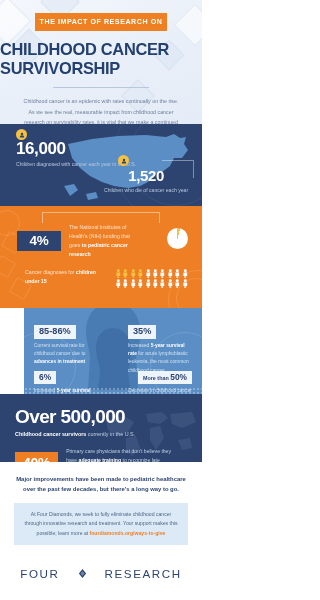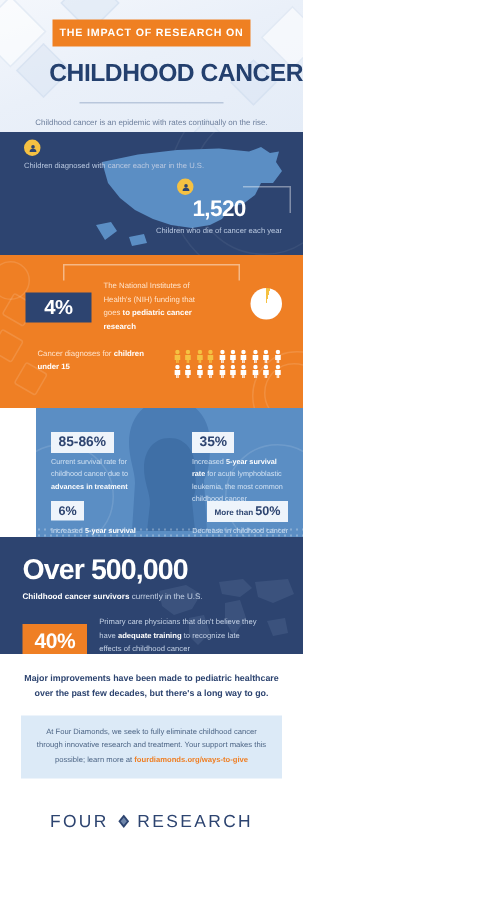--- a/index.html
+++ b/index.html
@@ -5,21 +5,21 @@
   * { box-sizing: border-box; margin: 0; padding: 0; }
   html, body {
     width: 202px; height: 600px;
     font-family: "Liberation Sans", sans-serif;
     background: #ffffff; overflow: hidden;
   }
   .page { width: 202px; height: 600px; position: relative; }
 
   
   .hero {
-    position: relative; height: 88px;
+    position: relative; height: 124px;
     background: linear-gradient(160deg,#f4f7fc 0%,#eaf0f9 45%,#e4ecf7 100%);
     overflow: hidden; padding-top: 13px;
   }
   .hero .poly {
     position: absolute; background: rgba(255,255,255,.55);
     transform: rotate(45deg); border: 1px solid rgba(205,219,238,.5);
   }
   .hero .poly.a { width: 34px; height: 34px; left: -10px; top: 4px; }
   .hero .poly.b { width: 26px; height: 26px; left: 16px; top: 34px; background: rgba(214,226,242,.45); }
   .hero .poly.c { width: 30px; height: 30px; right: -8px; top: 10px; }
@@ -29,21 +29,21 @@
 
   .ribbon {
     position: relative; z-index: 2;
     display: block; margin: 0 auto; width: 132px;
     background: #ef8022; color: #fff;
     font-size: 7.1px; font-weight: bold; letter-spacing: .55px;
     text-align: center; padding: 5px 2px 4.5px;
   }
   .hero h1 {
     position: relative; z-index: 2;
-    text-align: right; color: #24406e;
+    text-align: left; color: #24406e;
     font-size: 16.4px; font-weight: bold; letter-spacing: -.3px;
     line-height: 1.18; margin-top: 9px;
   }
   .rule {
     position: relative; z-index: 2;
     width: 96px; height: 1px; background: #b9c7dc;
     margin: 9px auto 8px;
   }
   .hero p {
     position: relative; z-index: 2;
@@ -134,21 +134,21 @@
   .t2 { right: 10px; top: 12px; width: 64px; text-align: left; }
   .t3 { left: 10px; top: 58px; width: 60px; }
   .t4 { right: 10px; top: 58px; width: 66px; text-align: right; }
   .teal .dots {
     position: absolute; left: 0; right: 0; bottom: 0; height: 7px; z-index: 2;
     background-image: radial-gradient(rgba(255,255,255,.28) .8px, transparent .9px);
     background-size: 4px 4px;
   }
 
   
-  .navy { position: relative; height: 78px; background: #2d4470; overflow: hidden; padding: 13px 0 0 15px; }
+  .navy { position: relative; height: 68px; background: #2d4470; overflow: hidden; padding: 13px 0 0 15px; }
   .navy .wmap { position: absolute; right: 4px; bottom: 2px; width: 96px; height: 54px; opacity: .14; }
   .over { color: #fff; font-size: 19px; font-weight: bold; letter-spacing: -.6px; line-height: 1; position: relative; z-index: 2; }
   .overs { color: #c3d0e4; font-size: 5.4px; margin-top: 5px; position: relative; z-index: 2; }
   .overs b { color: #fff; }
   .row40 { display: flex; align-items: flex-end; margin-top: 10px; position: relative; z-index: 2; }
   .chip40 {
     background: #ef7f24; color: #fff; font-size: 14px; font-weight: bold;
     padding: 4px 8px; line-height: 1; letter-spacing: -.3px;
   }
   .txt40 { color: #c3d0e4; font-size: 5.1px; line-height: 1.78; margin-left: 8px; width: 108px; }
@@ -158,39 +158,40 @@
   .cta { background: #fff; padding: 12px 14px 10px; text-align: center; }
   .cta h2 { color: #2d4470; font-size: 5.9px; font-weight: bold; line-height: 1.75; }
   .ctabox { background: #dceaf7; margin-top: 8px; padding: 7px 10px; }
   .ctabox p { color: #4d6party; color: #4e6686; font-size: 5.1px; line-height: 1.85; }
   .ctabox a { color: #ef7f24; font-weight: bold; text-decoration: none; }
 
   
   .logo { background: #fff; text-align: center; padding: 12px 0 11px; }
   .logo .name {
     color: #2d4470; font-size: 11.6px; letter-spacing: 1.6px;
-    display: flex; align-items: center; justify-content: center; gap: 5px;
+    display: flex; align-items: center; justify-content: center; gap: 18px;
   }
   .dia { width: 9px; height: 9px; }
 </style>
 </head>
 <body>
 
 <div class="page">
 
   <div class="hero">
     <span class="poly a"></span>
     <span class="poly b"></span>
     <span class="poly c"></span>
     <span class="poly d"></span>
     <span class="poly e"></span>
     <span class="poly f"></span>
     <div class="ribbon">THE IMPACT OF RESEARCH ON</div>
     <h1>
       <span>CHILDHOOD CANCER</span><br>
+      <span>SURVIVORSHIP</span>
     </h1>
     <div class="rule"></div>
     <p>Childhood cancer is an epidemic with rates continually on the rise. As we see the real, measurable impact from childhood cancer research on survivability rates, it is vital that we make a continued effort.</p>
   </div>
 
   <div class="mapsec">
     <span class="ring r1"></span>
     <span class="ring r2"></span>
     <svg class="usmap" viewBox="0 0 132 78">
       <path fill="#5b8ec4" d="M6 16 L30 11 L56 8 L84 7 L104 9 L112 6 L118 10 L124 9 L122 16 L126 22 L120 30
@@ -200,20 +201,21 @@
     </svg>
     <div class="bracket"></div>
 
     <div class="stat-a">
       <span class="pin">
         <svg viewBox="0 0 10 10">
             <circle cx="5" cy="3.2" r="2" fill="#2d4470"></circle>
           <path d="M1.2 9 a3.8 3.6 0 0 1 7.6 0 Z" fill="#2d4470"></path>
           </svg>
       </span>
+      <div class="big-w">16,000</div>
       <div class="sub-w">Children diagnosed with cancer each year in the U.S.</div>
     </div>
 
     <div class="stat-b">
       <span class="pin">
         <svg viewBox="0 0 10 10">
             <circle cx="5" cy="3.2" r="2" fill="#2d4470"></circle>
           <path d="M1.2 9 a3.8 3.6 0 0 1 7.6 0 Z" fill="#2d4470"></path>
           </svg>
       </span>

